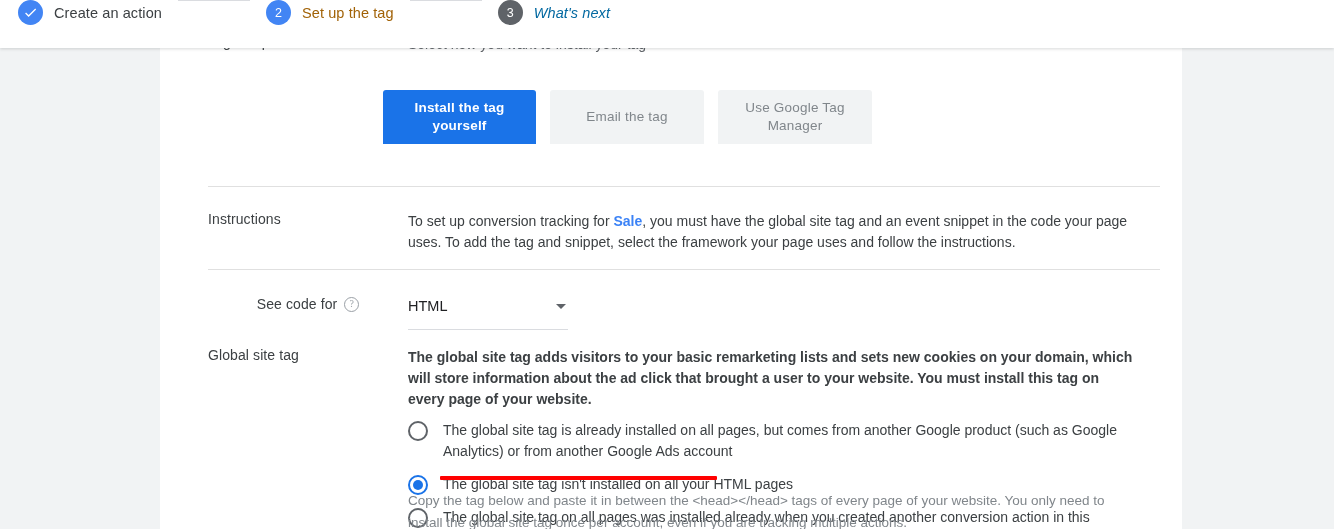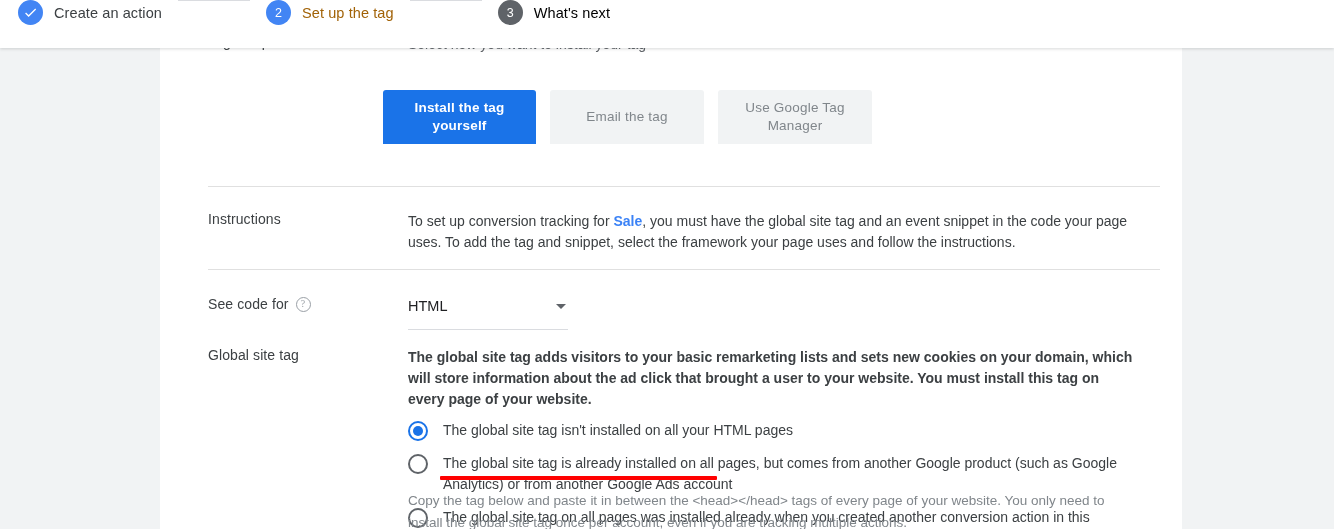--- a/index.html
+++ b/index.html
@@ -39,21 +39,21 @@
   .step-badge.inactive { background: #5f6368; }
   .step-badge svg { display: block; }
   .step-label {
     margin-left: 11px;
     font-size: 14.5px;
     letter-spacing: .1px;
     white-space: nowrap;
   }
   .step-label.done { color: #3c4043; }
   .step-label.active { color: #a16207; font-weight: normal; }
-  .step-label.inactive { color: #000000; }
+  .step-label.inactive { color: #0369a1; font-style: italic; }
   .step-connector {
     width: 72px; height: 1px;
     background: #dadce0;
     margin: 0 16px;
     flex: 0 0 auto;
   }
 
   
   .page-bg {
     position: absolute;
@@ -143,21 +143,21 @@
 
   
   .instructions-row { position: absolute; top: 163px; left: 0; right: 0; }
   .instructions-text { max-width: 725px; }
   .instructions-text b { color: #3b82f6; font-weight: bold; }
 
   .divider-1 { top: 221px; }
 
   
   .seecode-row { position: absolute; top: 248px; left: 0; right: 0; }
-  .seecode-label { display: flex; align-items: center; gap: 7px; }
+  .seecode-label { display: flex; align-items: center; gap: 7px; justify-content: center; }
   .help-icon {
     width: 15px; height: 15px;
     border-radius: 50%;
     border: 1.2px solid #9aa0a6;
     color: #9aa0a6;
     font-size: 10px;
     line-height: 12px;
     display: flex; align-items: center; justify-content: center;
     font-family: "Liberation Serif", serif;
     cursor: pointer;
@@ -311,27 +311,27 @@
   </div>
 
   <div class="row gst-row">
     <div class="row-label">Global site tag</div>
     <div class="row-body">
       <div class="gst-desc">The global site tag adds visitors to your basic remarketing lists and sets new cookies on your domain, which will store information about the ad click that brought a user to your website. You must install this tag on every page of your website.</div>
 
       <div class="radio-group">
 
         <div class="radio-item">
+          <span class="radio-mark"></span>
+          <span class="radio-label">The global site tag is already installed on all pages, but comes from another Google product (such as Google Analytics) or from another Google Ads account</span>
+        </div>
+
+        <div class="radio-item">
           <span class="radio-mark checked"></span>
           <span class="radio-label">The global site tag isn't installed on all your HTML pages</span>
-        </div>
-
-        <div class="radio-item">
-          <span class="radio-mark"></span>
-          <span class="radio-label">The global site tag is already installed on all pages, but comes from another Google product (such as Google Analytics) or from another Google Ads account</span>
         </div>
 
         <div class="radio-item">
           <span class="radio-mark"></span>
           <span class="radio-label">The global site tag on all pages was installed already when you created another conversion action in this Google Ads account (536-020-4423)</span>
         </div>
 
       </div>
     </div>
   </div>

